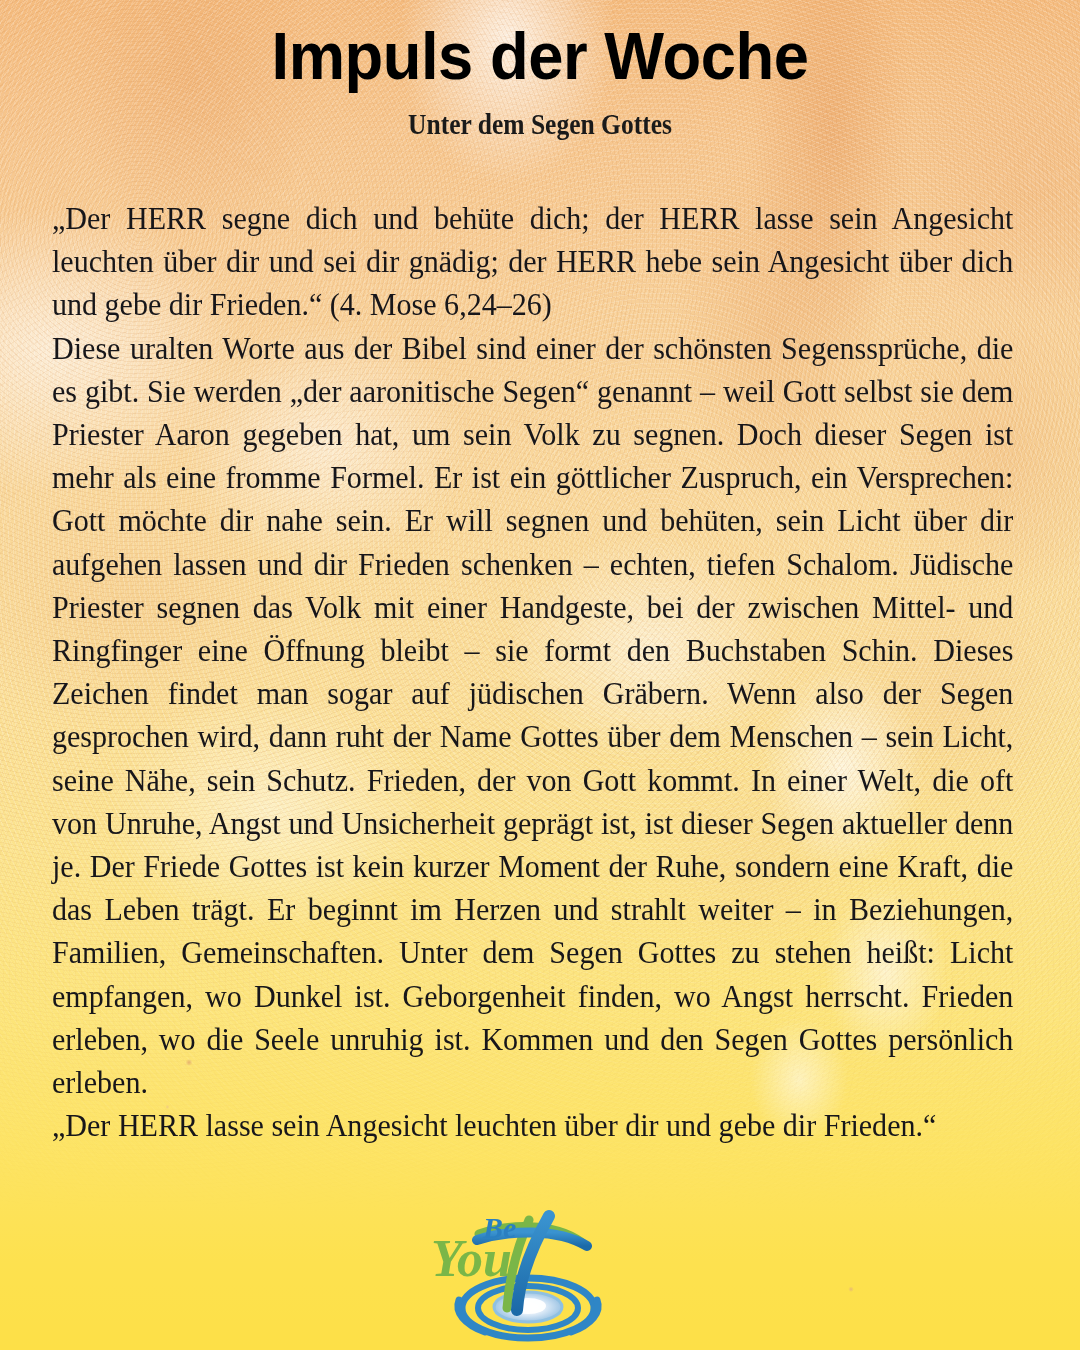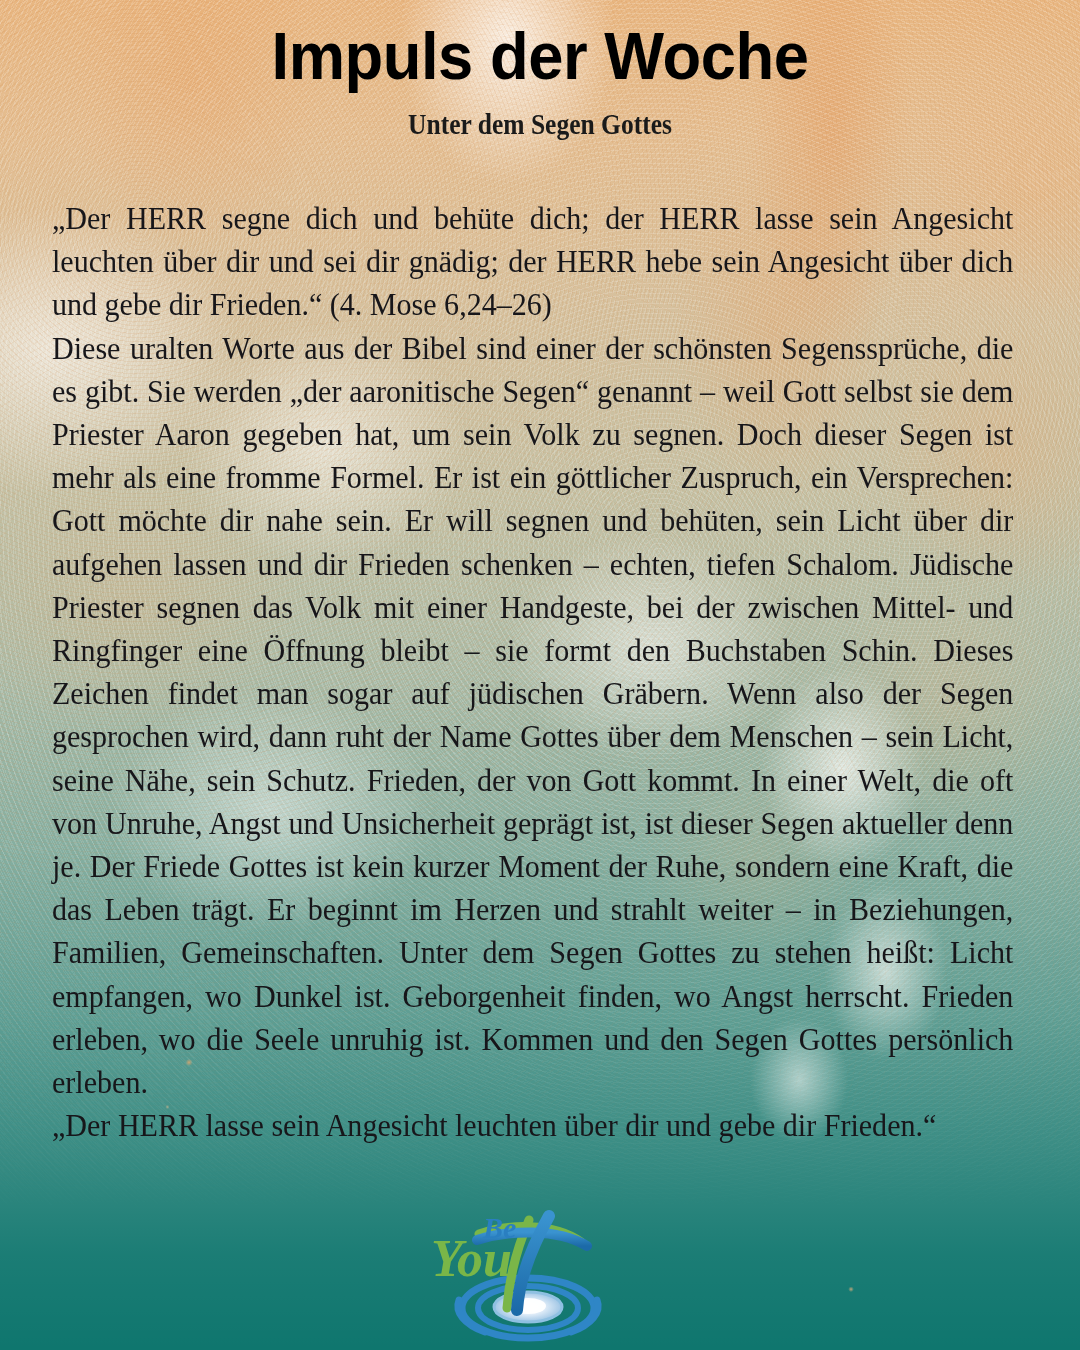--- a/index.html
+++ b/index.html
@@ -16,21 +16,21 @@
     position: relative;
   }
 
   
   #page {
     position: absolute;
     inset: 0;
     width: 1080px;
     height: 1350px;
     overflow: hidden;
-    background: #0f766e;
+    background: #fde047;
   }
   .bg-layer {
     position: absolute;
     inset: 0;
     pointer-events: none;
   }
   
   .bg-base {
     background:
       linear-gradient(to bottom,

